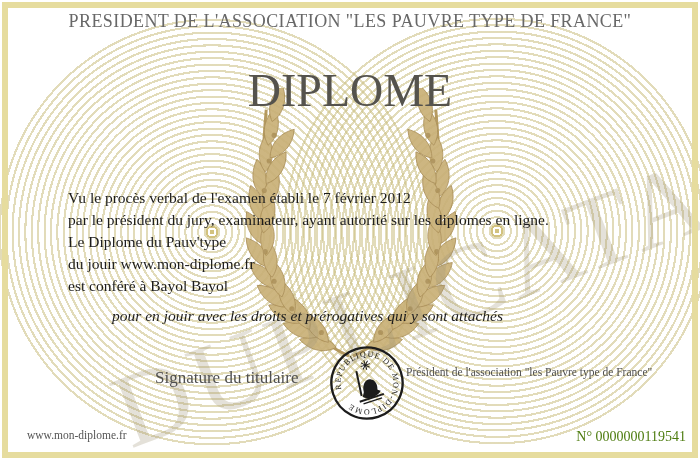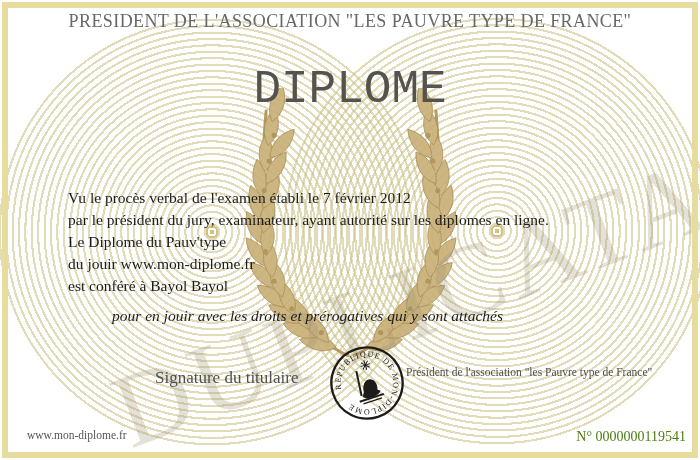--- a/index.html
+++ b/index.html
@@ -24,21 +24,21 @@
     font-size:105px; line-height:105px; letter-spacing:6px; color:rgba(158,146,118,0.28);
     transform:rotate(-21deg); transform-origin:0 50%;
   }
   .txt{ position:absolute; z-index:5; }
   .header{
     left:0; top:11px; width:100%; text-align:center;
     font-size:18px; color:#686868; letter-spacing:.4px;
   }
   .title{
     left:0; top:70px; width:100%; text-align:center;
-    font-size:46px; line-height:41px; color:#55534d;font-family:Liberation Mono, monospace;
+    font-size:46px; line-height:41px; color:#55534d;
   }
   .body-block{ left:68px; top:187px; font-size:15.5px; line-height:22px; color:#1c1c1c; }
   .closing{ left:112px; top:307px; font-size:15.5px; color:#1c1c1c;font-style:italic; }
   .sig-left{ left:155px; top:368px; font-size:17px; color:#4f4f4f; }
   .sig-right{ left:406px; top:366px; font-size:11.5px; color:#4f4f4f; }
   .seal{ position:absolute; left:328px; top:344px; width:78px; height:78px; z-index:4; }
   .footer-url{ left:17px; top:429px; font-size:11.5px; color:#555555;margin-left:10px; }
   .footer-number{ right:14px; top:429px; font-size:14px; color:#4d7c0f; }
 </style>
 </head>

